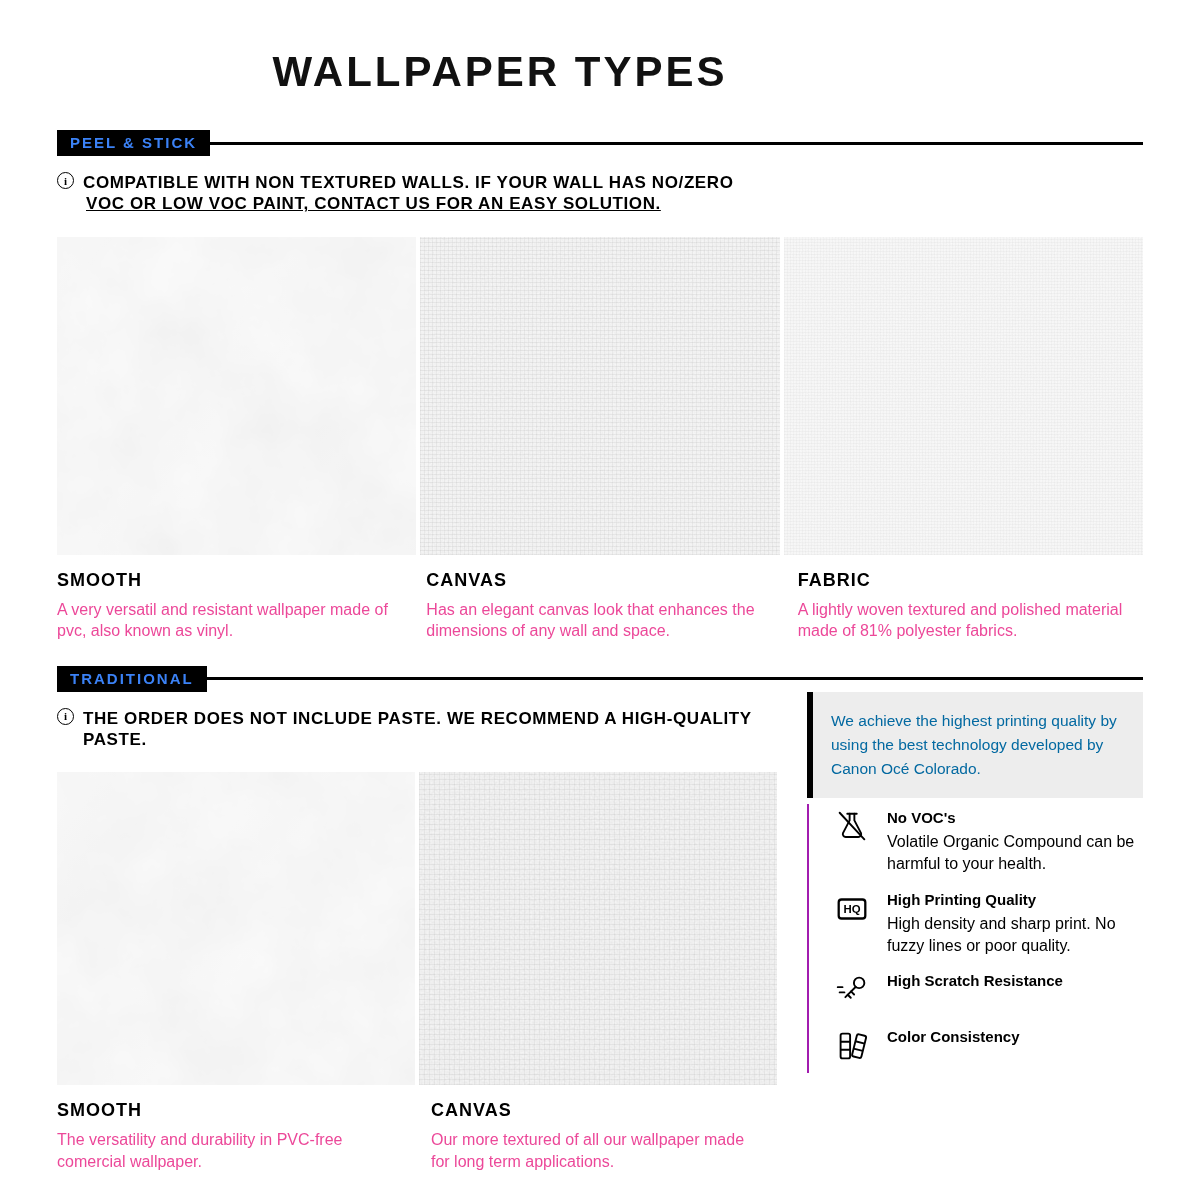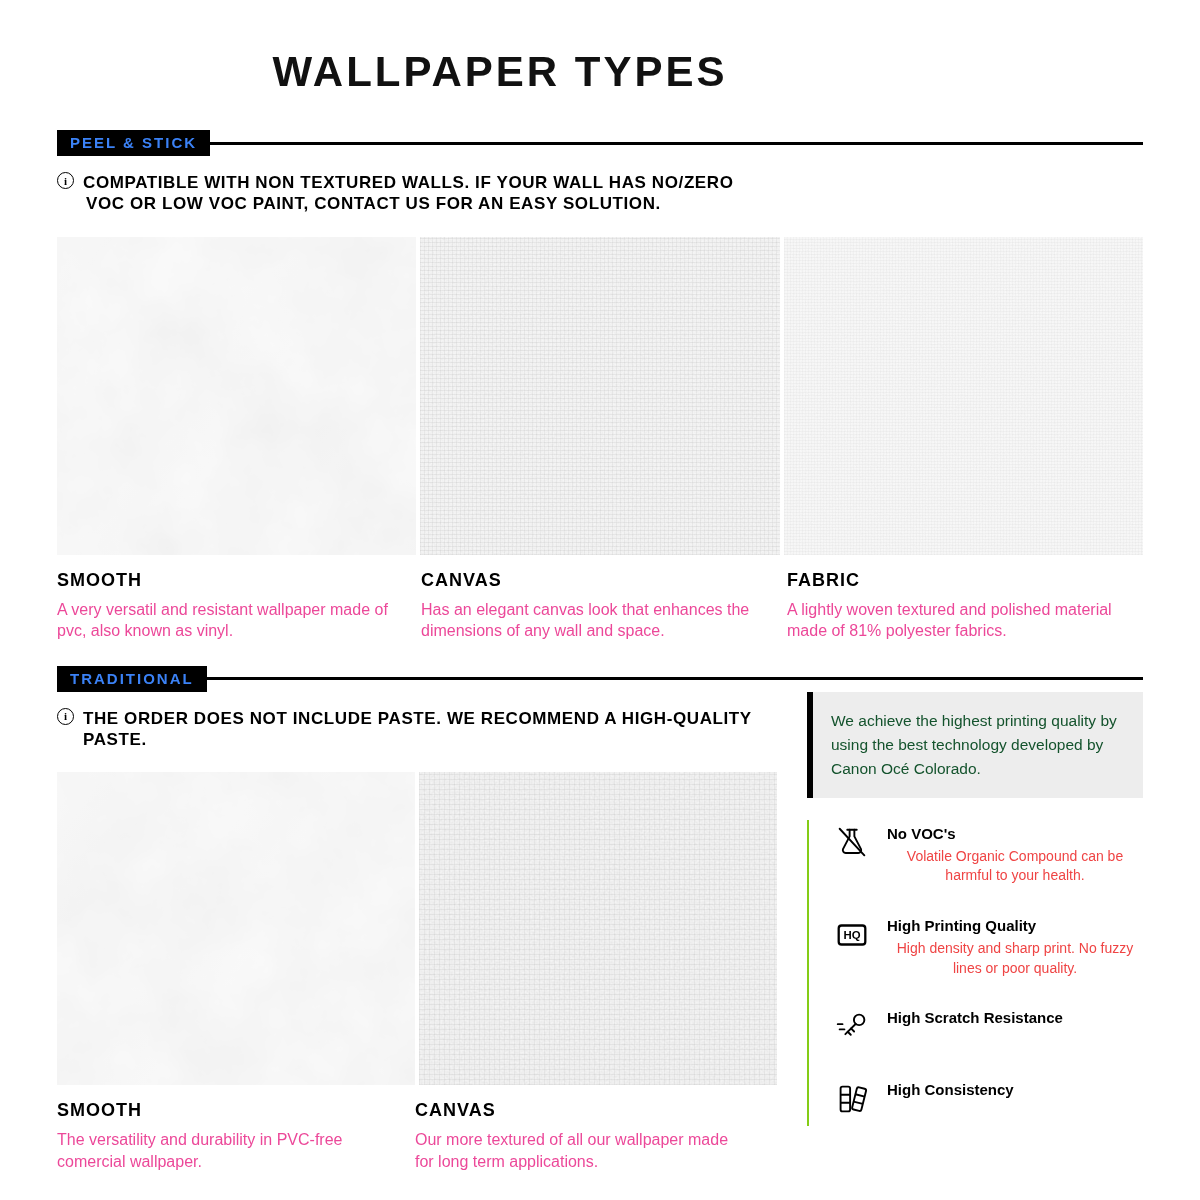--- a/index.html
+++ b/index.html
@@ -30,21 +30,21 @@
   
   .note { display: flex; gap: 9px; margin: 16px 0 0; align-items: flex-start; }
   .info-icon {
     width: 17px; height: 17px; flex: none; margin-top: 0px;
     border: 1.6px solid #000; border-radius: 50%;
     display: inline-flex; align-items: center; justify-content: center;
     font-size: 11px; font-weight: 700; font-family: "Liberation Serif", serif;
   }
   .note-text { font-size: 17px; font-weight: 700; letter-spacing: 0.6px; line-height: 1.25; }
   .note-text span { display: block; }
-  .note-text span + span { padding-left: 3px; }
+  .note-text span + span { padding-left: 3px; text-decoration: underline; }
 
   
   .swatch-row { display: flex; gap: 4px; margin-top: 22px; }
   .swatch { position: relative; height: 318px; flex: 1; overflow: hidden; background-color: #f4f4f4; }
   .swatch-row.two .swatch { flex: 0 0 358px; height: 313px; }
   .swatch .tex { position: absolute; top:0; left:0; width: 100%; height: 100%; display: block; }
 
   .swatch.smooth { background: linear-gradient(125deg, #f8f8f8 0%, #ededed 45%, #f4f4f4 75%, #ebebeb 100%); }
   .swatch.canvas {
     background-color: #f4f4f4;
@@ -59,48 +59,48 @@
       repeating-linear-gradient(90deg, rgba(140,140,140,.10) 0 1px, transparent 1px 3px);
   }
   .swatch.canvas-rough {
     background-color: #f1f1f1;
     background-image:
       repeating-linear-gradient(0deg,  rgba(120,120,120,.22) 0 1px, transparent 1px 5px),
       repeating-linear-gradient(90deg, rgba(120,120,120,.18) 0 1px, transparent 1px 5px);
   }
 
   
-  .caption-row { display: flex; gap: 0; margin-top: 15px; }
+  .caption-row { display: flex; gap: 16px; margin-top: 15px; }
   .caption { flex: 1; }
   .caption-row.two .caption { flex: 0 0 358px; }
   .caption-row:not(.two) .caption:nth-child(2) { padding-left: 8px; }
   .caption-row:not(.two) .caption:nth-child(3) { padding-left: 10px; }
   .caption h3 { margin: 0 0 8px; font-size: 18px; font-weight: 700; letter-spacing: 1px; }
   .caption p  { margin: 0; font-size: 16px; line-height: 1.35; color: #ec4899; max-width: 335px; }
 
   
   .trad-body { display: flex; align-items: flex-start; }
   .trad-left { width: 720px; flex: none; }
   .trad-right { flex: none; width: 336px; margin-left: 30px; }
 
   .callout {
     background: #ededed; border-left: 6px solid #000;
-    padding: 17px 18px; font-size: 15.5px; line-height: 1.55; color: #14532d;
+    padding: 17px 18px; font-size: 15.5px; line-height: 1.55; color: #0369a1;
   }
   .callout p { margin: 0; }
 
   .features {
-    margin-top: 22px; border-left: 2px solid #84cc16;
+    margin-top: 6px; border-left: 2px solid #a21caf;
     padding: 4px 0 4px 24px;
-    display: flex; flex-direction: column; gap: 30px;
+    display: flex; flex-direction: column; gap: 14px;
   }
   .feature { display: flex; gap: 14px; align-items: flex-start; }
   .icon-box { width: 40px; height: 42px; flex: none; display: flex; align-items: flex-start; }
   .feature h4 { margin: 1px 0 5px; font-size: 15px; font-weight: 700; }
-  .feature p  { margin: 0; font-size: 14px; line-height: 1.4; color: #ef4444; text-align: center; }
+  .feature p  { margin: 0; font-size: 16px; line-height: 1.4; color: #000000; }
 
   section[data-name="section-traditional"] { margin-top: 24px; }
 </style>
 </head>
 <body>
 
 <div class="page" data-name="wallpaper-types-infographic">
 
   <h1 class="title" data-name="page-title">WALLPAPER TYPES</h1>
 
@@ -308,21 +308,21 @@
               <svg width="38" height="38" viewBox="0 0 40 40" fill="none" stroke="#000" stroke-width="2" stroke-linejoin="round">
                 <rect x="8" y="7" width="10" height="26" rx="2"></rect>
                 <path d="M8 15.5 h10 M8 24 h10"></path>
                 <g transform="rotate(14 27 20)">
                   <rect x="22.5" y="8" width="10" height="24" rx="2"></rect>
                   <path d="M22.5 16 h10 M22.5 24 h10"></path>
                 </g>
               </svg>
             </span>
             <div data-name="feature-text">
-              <h4 data-name="feature-title">High Consistency</h4>
+              <h4 data-name="feature-title">Color Consistency</h4>
             </div>
           </div>
 
         </div>
       </aside>
     </div>
   </section>
 </div>
 
 </body></html>

